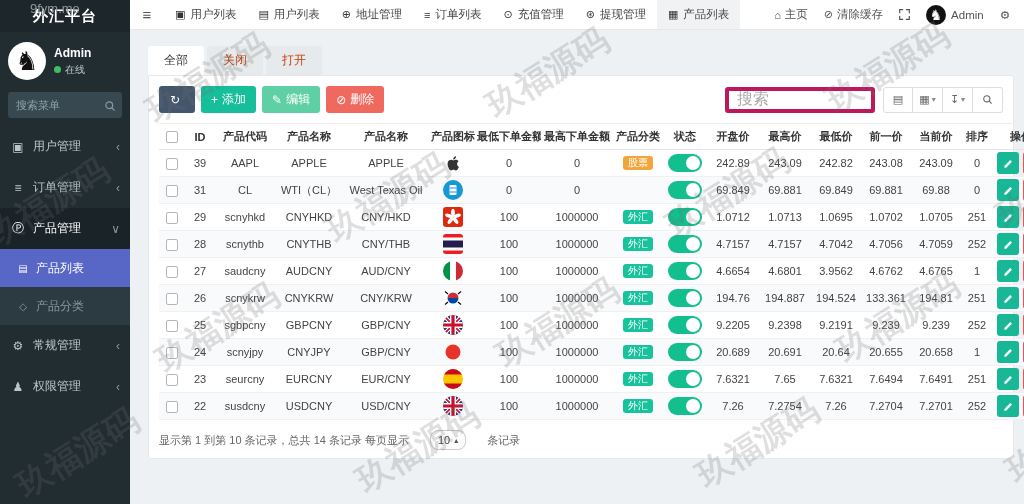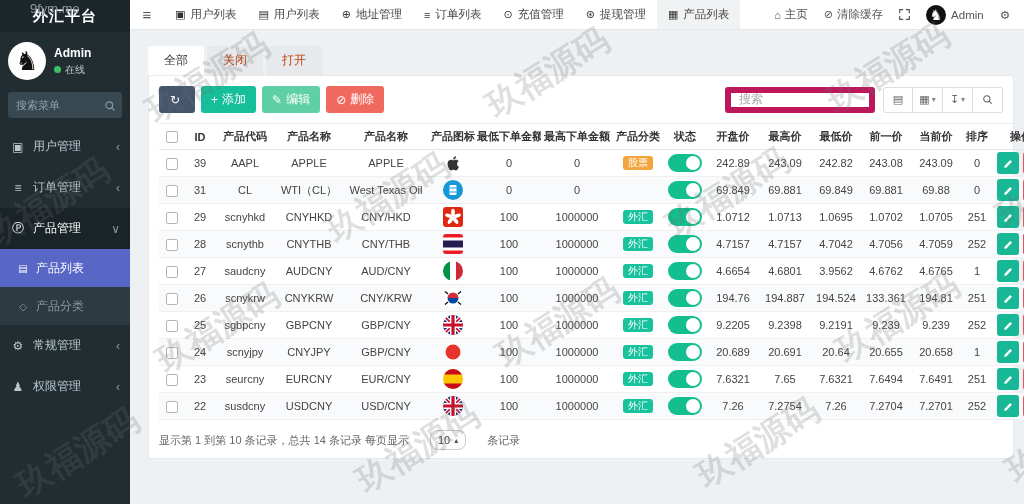--- a/index.html
+++ b/index.html
@@ -46,21 +46,21 @@
   .filter-tab.active { background:#fff; color:#333; }
   .card { background:#fff; border:1px solid #e8e8e8; border-radius:0 3px 3px 3px; padding:10px 10px 8px; }
   .toolbar { display:flex; align-items:center; margin-bottom:10px; }
   .btn { display:inline-flex; align-items:center; height:27px; padding:0 10px; border:none; border-radius:3px; color:#fff; font-size:12px; cursor:pointer; margin-right:6px; font-family:inherit; }
   .btn .b-icon { margin-right:4px; font-size:12px; display:inline-flex; }
   .btn-refresh { background:#44566c; padding:0 11px; }
   .btn-add { background:#16be9a; }
   .btn-edit { background:#5fd0a5; }
   .btn-del { background:#f0695f; }
   .toolbar-right { margin-left:auto; display:flex; align-items:center; }
-  .tb-search { width:150px; height:26px; border:6px solid #be185d; border-radius:3px; font-size:12px; padding:0 8px; color:#555; outline:none; margin-right:8px; font-family:Liberation Mono, monospace; }
+  .tb-search { width:150px; height:26px; border:4px solid #be185d; border-radius:3px; font-size:16px; padding:0 8px; color:#555; outline:none; margin-right:8px; font-family:Liberation Mono, monospace; }
   .tb-search::placeholder { color:#aaa; }
   .btn-group { display:flex; }
   .gbtn { width:30px; height:26px; background:#fff; border:1px solid #ddd; border-left-width:0; display:flex; align-items:center; justify-content:center; color:#666; font-size:11px; cursor:pointer; }
   .gbtn:first-child { border-left-width:1px; border-radius:3px 0 0 3px; }
   .gbtn:last-child { border-radius:0 3px 3px 0; }
   .gbtn .caret { font-size:8px; margin-left:2px; color:#888; }
 
   table { width:100%; border-collapse:collapse; table-layout:fixed; }
   th { font-size:11px; color:#333; border-bottom:1px solid #e5e5e5; border-top:1px solid #eee; height:26px; white-space:nowrap; overflow:hidden; text-align:center; font-weight:bold; }
   td { font-size:11px; color:#444; text-align:center; height:27px; white-space:nowrap; overflow:hidden; border-bottom:1px solid #f0f0f0; }

